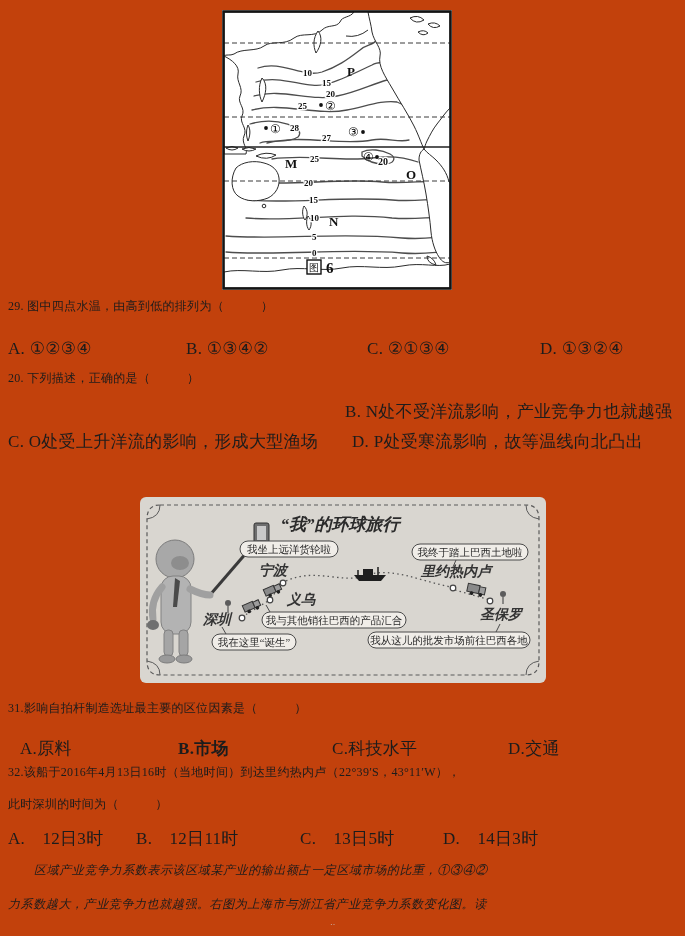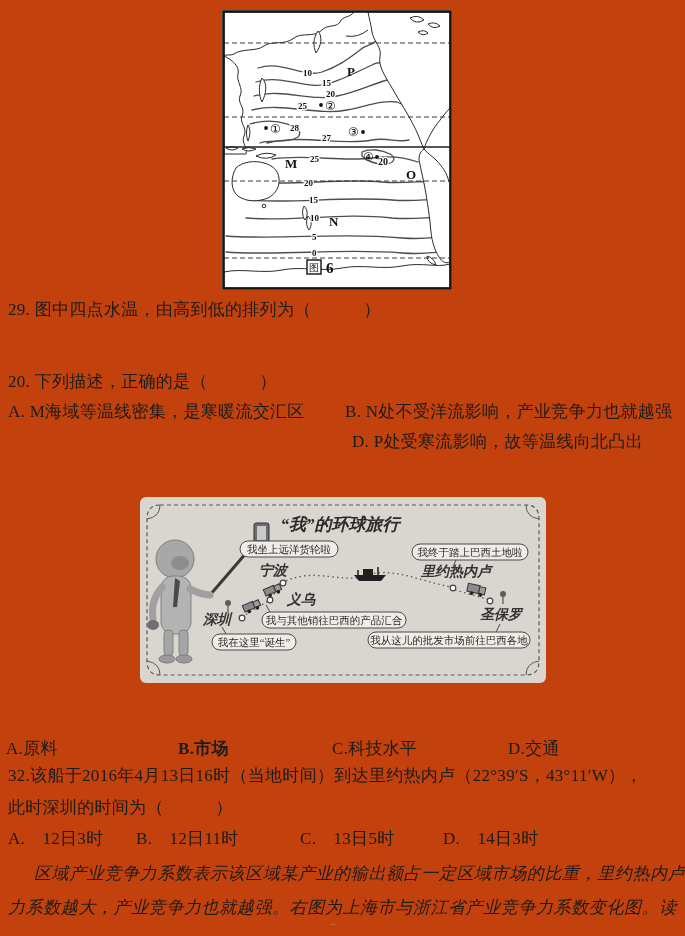--- a/index.html
+++ b/index.html
@@ -1,20 +1,20 @@
 <!DOCTYPE html>
 <html><head>
 <meta charset="utf-8">
 <style>
   html,body{margin:0;padding:0;background:#ffffff;}
   .page{
     position:relative;width:685px;height:936px;background:#c2410c;overflow:hidden;
     font-family:"Liberation Serif","DejaVu Serif",serif;color:#1c1c1c;
   }
-  .t{position:absolute;font-size:17px;line-height:1.25;white-space:nowrap;letter-spacing:0.3px;text-align:right;}
+  .t{position:absolute;font-size:12px;line-height:1.25;white-space:nowrap;letter-spacing:0.3px;text-align:right;}
   .kai{font-style:italic;letter-spacing:0.6px;}
   .optrow{position:absolute;width:685px;height:24px;}
   .optrow span{position:absolute;font-size:17px;white-space:nowrap;letter-spacing:0.3px;}
   svg text{font-family:"Liberation Serif","DejaVu Serif",serif;}
   .halo{paint-order:stroke;stroke:#ffffff;stroke-width:2.4px;fill:#101010;font-weight:bold;}
   .coast{fill:#ffffff;stroke:#2b2b2b;stroke-width:1;stroke-linejoin:round;}
   .iso{fill:none;stroke:#4d4d4d;stroke-width:1.3;stroke-linecap:round;}
   .grid-d{stroke:#3a3a3a;stroke-width:1;stroke-dasharray:5 3;}
   .grid-s{stroke:#1f1f1f;stroke-width:1.4;}
   .bubble{fill:#f0ede8;stroke:#4a4a4a;stroke-width:1;}
@@ -116,27 +116,33 @@
     <g>
       <rect x="85" y="250" width="14" height="14" fill="#ffffff" stroke="#111" stroke-width="1.4"></rect>
       <text x="87" y="261" font-size="10" fill="#111">图</text>
       <text x="104" y="263" font-size="15" font-weight="bold" fill="#111">6</text>
     </g>
 
     <rect x="1.5" y="1.5" width="227" height="277" fill="none" stroke="#141414" stroke-width="2.6"></rect>
   </svg>
 
   <div class="t" style="left:8px;top:299px;">29. 图中四点水温，由高到低的排列为（　　　）</div>
+  <div class="optrow" style="top:338px;">
+    <span style="left:8px;">A. ①②③④</span>
+    <span style="left:186px;">B. ①③④②</span>
+    <span style="left:367px;">C. ②①③④</span>
+    <span style="left:540px;">D. ①③②④</span>
+  </div>
 
   <div class="t" style="left:8px;top:371px;">20. 下列描述，正确的是（　　　）</div>
   <div class="optrow" style="top:400px;">
-    <span style="left:8px;">A. M海域等温线密集，是寒暖流交汇区</span>
     <span style="left:345px;">B. N处不受洋流影响，产业竞争力也就越强</span>
   </div>
   <div class="optrow" style="top:430px;">
+    <span style="left:8px;">C. O处受上升洋流的影响，形成大型渔场</span>
     <span style="left:352px;">D. P处受寒流影响，故等温线向北凸出</span>
   </div>
 
 
   <svg style="position:absolute;left:140px;top:497px;" width="406" height="186" viewBox="0 0 406 186">
     <rect x="0" y="0" width="406" height="186" rx="6" fill="#d9d6d0"></rect>
     <path d="M20,8 L386,8 Q399,8 399,22 L399,164 Q399,178 386,178 L20,178 Q7,178 7,164 L7,22 Q7,8 20,8 Z" fill="none" stroke="#5a5a5a" stroke-width="1.2" stroke-dasharray="4 3"></path>
     <path d="M7,22 Q20,20 20,8 M386,8 Q386,20 399,22 M399,164 Q386,166 386,178 M20,178 Q20,166 7,164" fill="none" stroke="#5a5a5a" stroke-width="1"></path>
 
     <text x="200" y="33" text-anchor="middle" font-size="17" font-weight="bold" font-style="italic" fill="#2b2b2b">“我”的环球旅行</text>
@@ -227,33 +233,34 @@
       <text class="bubtxt" x="114" y="149" text-anchor="middle">我在这里“诞生”</text>
       <line x1="86" y1="137" x2="82" y2="130" stroke="#4a4a4a"></line>
     </g>
     <g>
       <rect class="bubble" x="228" y="135" width="162" height="16" rx="8"></rect>
       <text class="bubtxt" x="309" y="147" text-anchor="middle">我从这儿的批发市场前往巴西各地</text>
       <line x1="356" y1="135" x2="360" y2="127" stroke="#4a4a4a"></line>
     </g>
   </svg>
 
+  <div class="t" style="left:8px;top:701px;">31.影响自拍杆制造选址最主要的区位因素是（　　　）</div>
   <div class="optrow" style="top:737px;">
-    <span style="left:6px;">A.原料</span>
+    <span style="left:20px;">A.原料</span>
     <span style="left:178px;font-weight:bold;">B.市场</span>
     <span style="left:332px;">C.科技水平</span>
     <span style="left:508px;">D.交通</span>
   </div>
 
   <div class="t" style="left:8px;top:765px;">32.该船于2016年4月13日16时（当地时间）到达里约热内卢（22°39′S，43°11′W），</div>
   <div class="t" style="left:8px;top:797px;">此时深圳的时间为（　　　）</div>
   <div class="optrow" style="top:827px;">
     <span style="left:8px;">A.　12日3时</span>
     <span style="left:136px;">B.　12日11时</span>
     <span style="left:300px;">C.　13日5时</span>
     <span style="left:443px;">D.　14日3时</span>
   </div>
 
-  <div class="t kai" style="left:34px;top:863px;">区域产业竞争力系数表示该区域某产业的输出额占一定区域市场的比重，里约热内卢</div>
+  <div class="t kai" style="left:34px;top:863px;">区域产业竞争力系数表示该区域某产业的输出额占一定区域市场的比重，①③④②</div>
   <div class="t kai" style="left:8px;top:897px;">力系数越大，产业竞争力也就越强。右图为上海市与浙江省产业竞争力系数变化图。读</div>
 
   <div class="footer-mark">‥</div>
 </div>
 
 </body></html>

